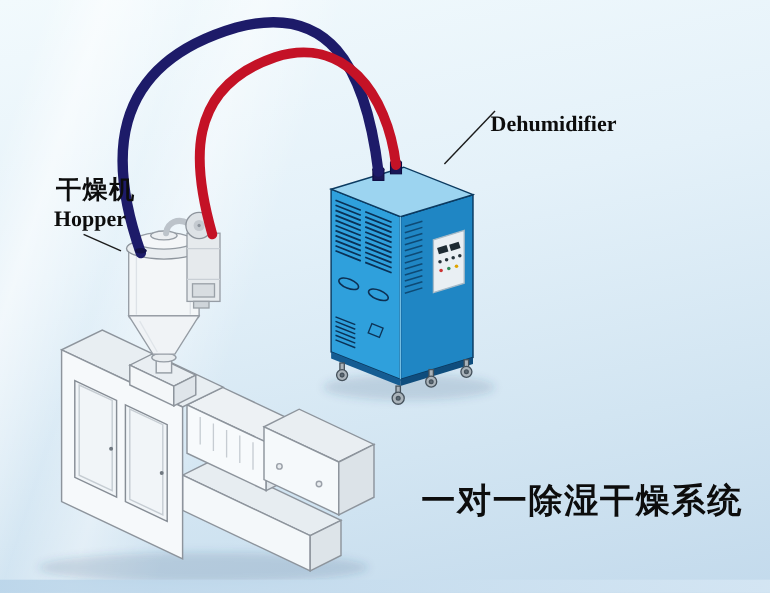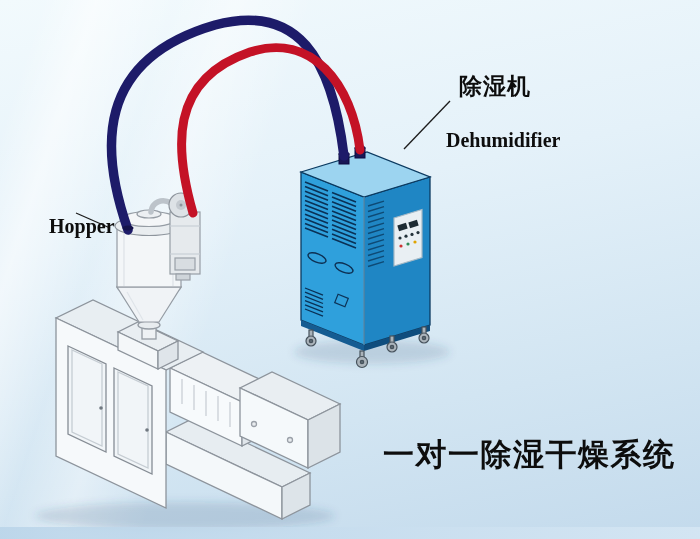--- a/index.html
+++ b/index.html
@@ -12,21 +12,21 @@
     content:"";position:absolute;inset:0;pointer-events:none;
     background:linear-gradient(108deg,rgba(255,255,255,0) 5%,rgba(255,255,255,.55) 11%,rgba(255,255,255,.05) 20%,rgba(255,255,255,.40) 27%,rgba(255,255,255,0) 36%);
   }
   .stage:after{
     content:"";position:absolute;left:0;right:0;bottom:0;height:12px;pointer-events:none;
     background:linear-gradient(90deg,#b9d4e9,#d6e7f4);opacity:.85;
   }
   svg.scene{position:absolute;left:0;top:0;}
   .label{position:absolute;color:#0d0d0d;white-space:nowrap;line-height:1.1;}
   .cn-sans{font-weight:700;font-size:23px;letter-spacing:1px;font-family:"Liberation Sans",sans-serif;}
-  .en-serif{font-weight:700;font-size:20px;font-family:"Liberation Serif",serif;margin-top:27px;}
+  .en-serif{font-weight:700;font-size:20px;font-family:"Liberation Serif",serif;}
   .caption-cn{font-weight:700;font-size:31px;letter-spacing:1.5px;font-family:"Liberation Sans",sans-serif;}
   .caption-en{font-weight:700;font-size:21px;word-spacing:5px;font-family:"Liberation Serif",serif;}
 </style>
 </head>
 <body>
 
 <div class="stage">
 <svg class="scene" width="700" height="539" viewBox="0 0 700 539">
   <defs>
     <filter id="soft" x="-40%" y="-40%" width="180%" height="180%">
@@ -151,19 +151,19 @@
   </g>
 
   <path d="M128 230 C100 150 95 60 215 25 C298 3 332 58 344 156" fill="none" stroke="#1d1b69" stroke-width="9.5" stroke-linecap="round"></path>
   <ellipse cx="128" cy="228" rx="5.5" ry="2.5" fill="#14124a"></ellipse>
   <path d="M193 213 C175 150 168 80 250 52 C312 32 352 84 360 150" fill="none" stroke="#c41226" stroke-width="9" stroke-linecap="round"></path>
 
   <line x1="450" y1="101" x2="404" y2="149" stroke="#1c1c1c" stroke-width="1.3"></line>
   <line x1="76" y1="213" x2="110" y2="228" stroke="#1c1c1c" stroke-width="1.3"></line>
 </svg>
 
+  <div class="label cn-sans" style="left:51px;top:160px">干燥机</div>
   <div class="label en-serif" style="left:49px;top:188px">Hopper</div>
 
-  <div class="label cn-sans" style="left:459px;top:74px">除湿机</div>
   <div class="label en-serif" style="left:446px;top:102px">Dehumidifier</div>
 
   <div class="label caption-cn" style="left:383px;top:438px">一对一除湿干燥系统</div>
 </div>
 
 </body></html>

